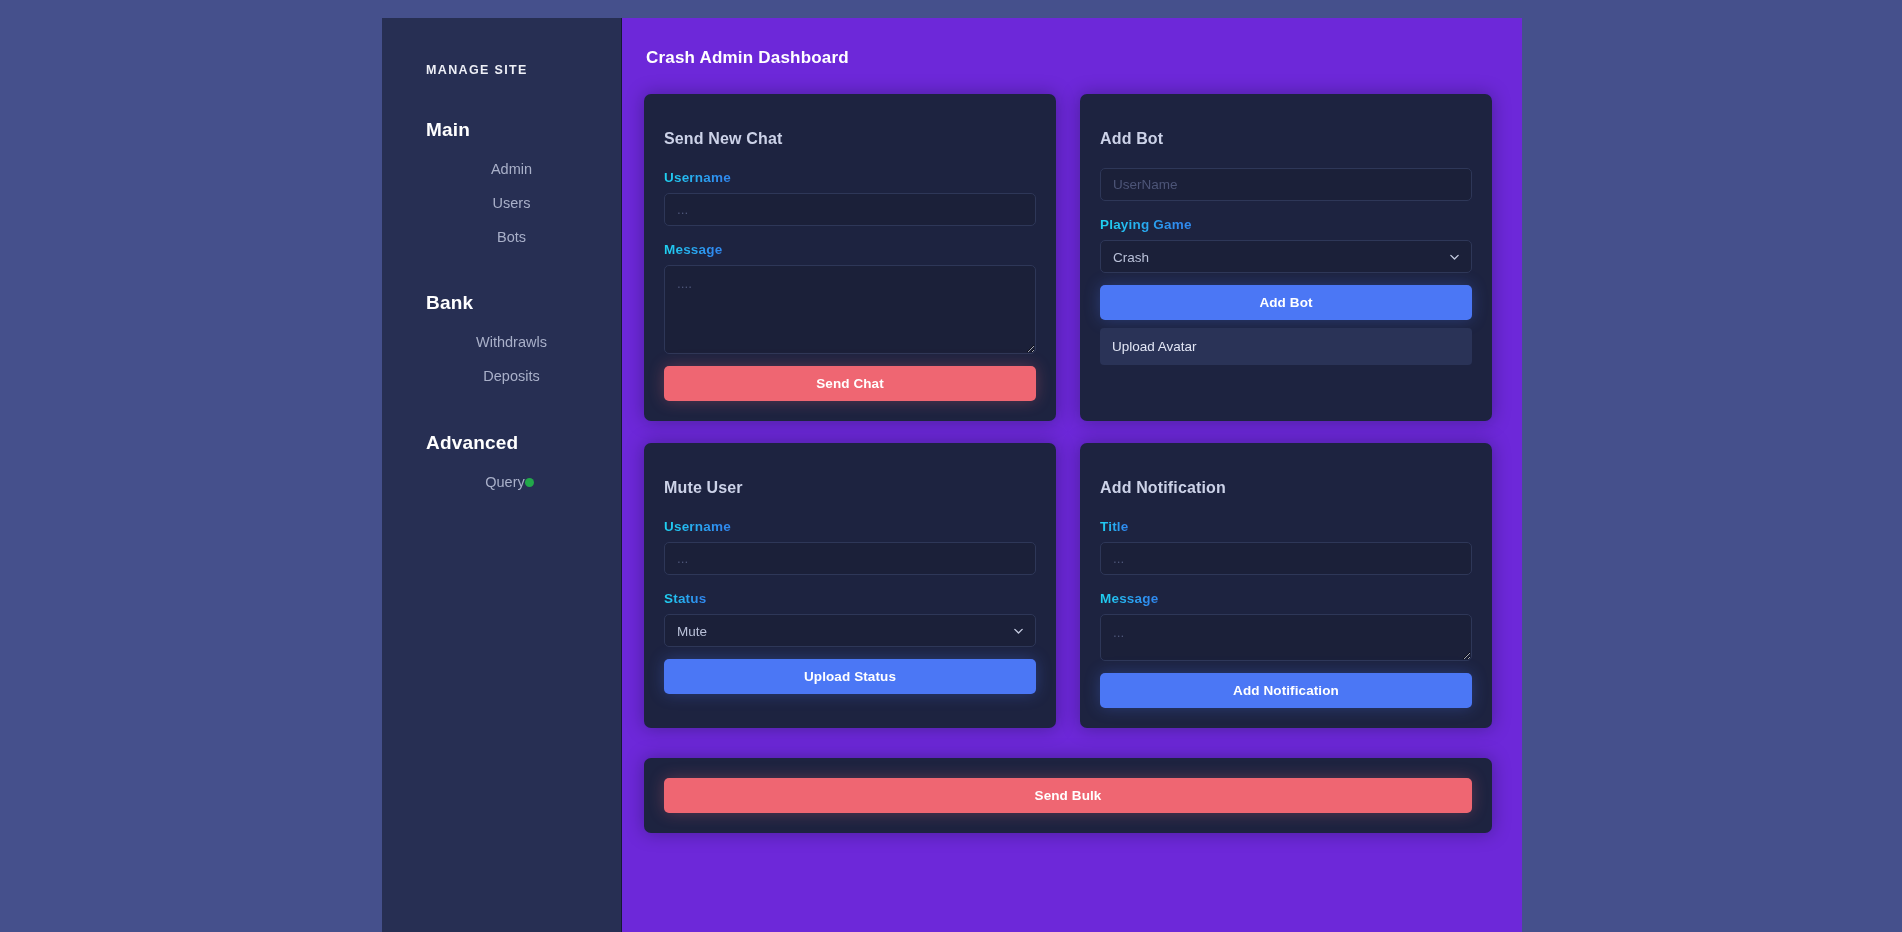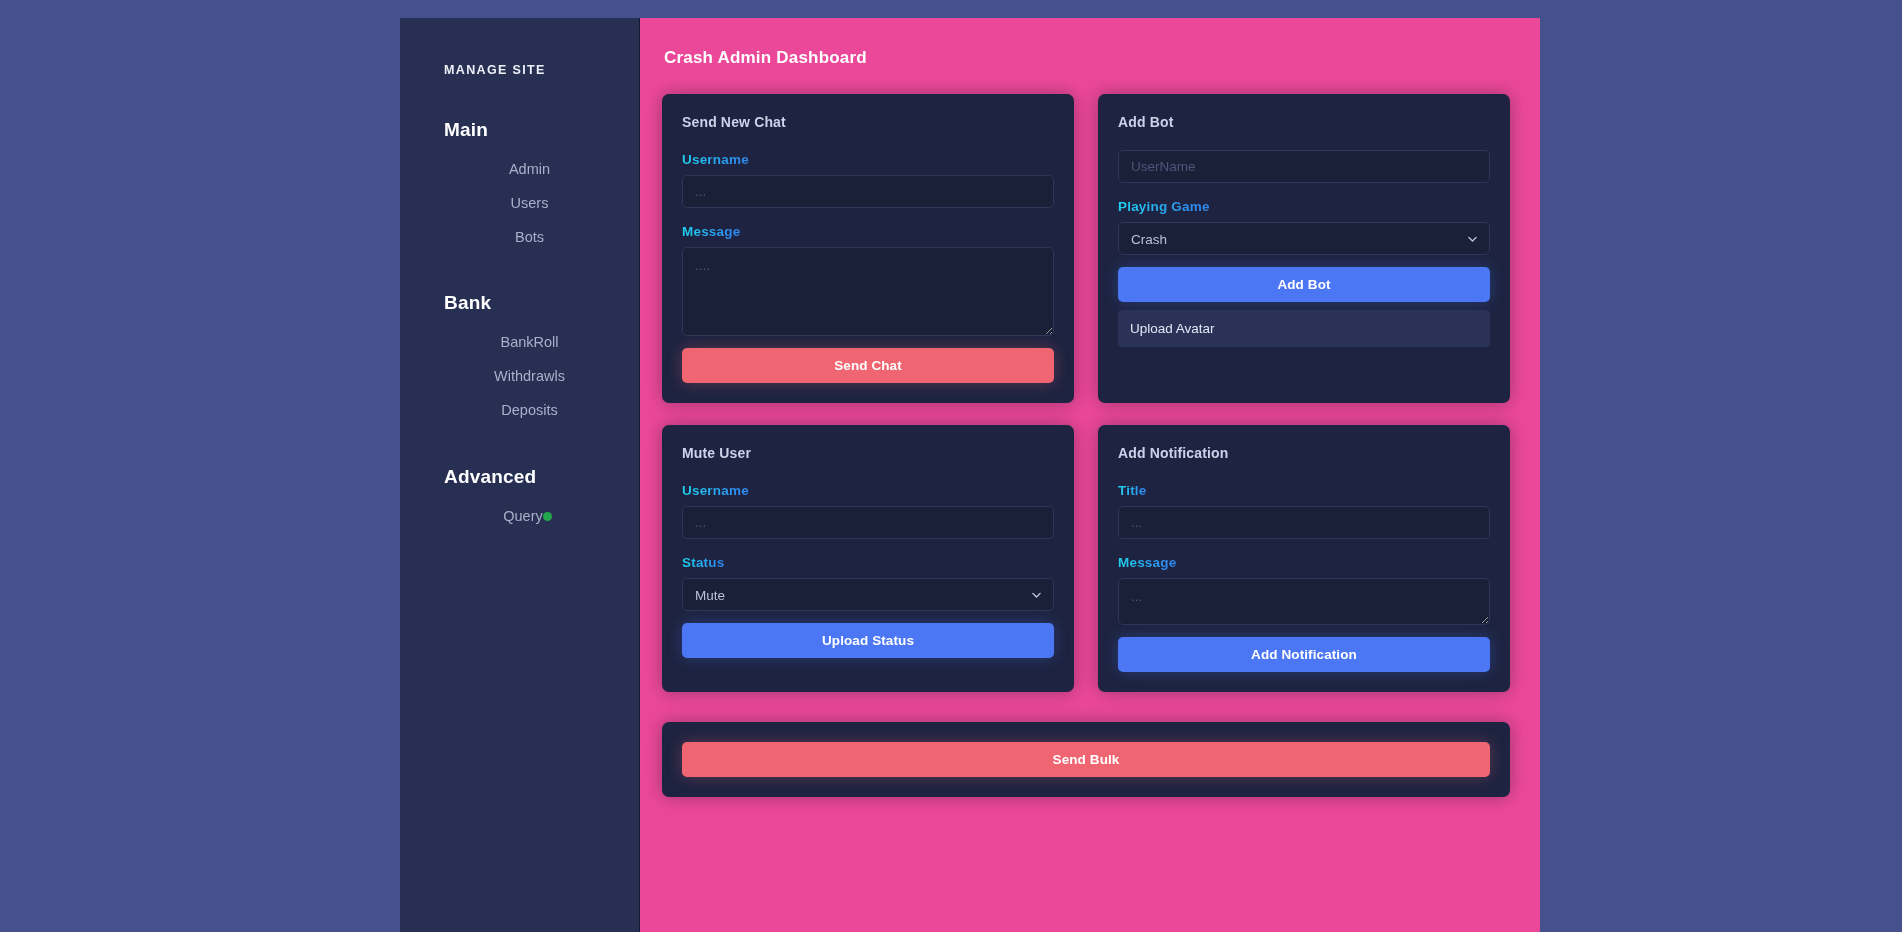--- a/index.html
+++ b/index.html
@@ -13,26 +13,26 @@
 
   body {
     background: #45508c;
     font-family: "Liberation Sans", sans-serif;
     -webkit-font-smoothing: antialiased;
   }
 
   
   .app {
     position: absolute;
-    left: 400px;
+    left: 382px;
     top: 18px;
     width: 1140px;
     height: 914px;
     display: flex;
-    background: #ec4899;
+    background: #6d28d9;
     overflow: hidden;
   }
 
   
   .sidebar {
     width: 240px;
     flex: 0 0 240px;
     background: #272f53;
     border-right: 1px solid #141a33;
     padding: 45px 0 0 0;
@@ -102,24 +102,25 @@
 
   .card {
     background: #1d2340;
     border-radius: 7px;
     padding: 20px 20px 20px;
     box-shadow: 0 0 18px rgba(10,14,32,.35);
   }
 
   .card-title {
     color: #ccd2e8;
-    font-size: 14px;
+    font-size: 16px;
     font-weight: 600;
     letter-spacing: .15px;
     margin-bottom: 20px;
+    margin-top: 16px;
   }
 
   .field-label {
     font-size: 13.5px;
     font-weight: 600;
     letter-spacing: .2px;
     margin-bottom: 8px;
     background: linear-gradient(90deg, #1fd2f0 0%, #2f8bf0 85%);
     -webkit-background-clip: text;
     background-clip: text;
@@ -229,23 +230,20 @@
         <span>Users</span>
       </div>
       <div class="nav-item">
         <span>Bots</span>
       </div>
     </div>
 
     <div class="nav-group">
       <div class="nav-title">Bank</div>
       <div class="nav-item">
-        <span>BankRoll</span>
-      </div>
-      <div class="nav-item">
         <span>Withdrawls</span>
       </div>
       <div class="nav-item">
         <span>Deposits</span>
       </div>
     </div>
 
     <div class="nav-group">
       <div class="nav-title">Advanced</div>
       <div class="nav-item">

